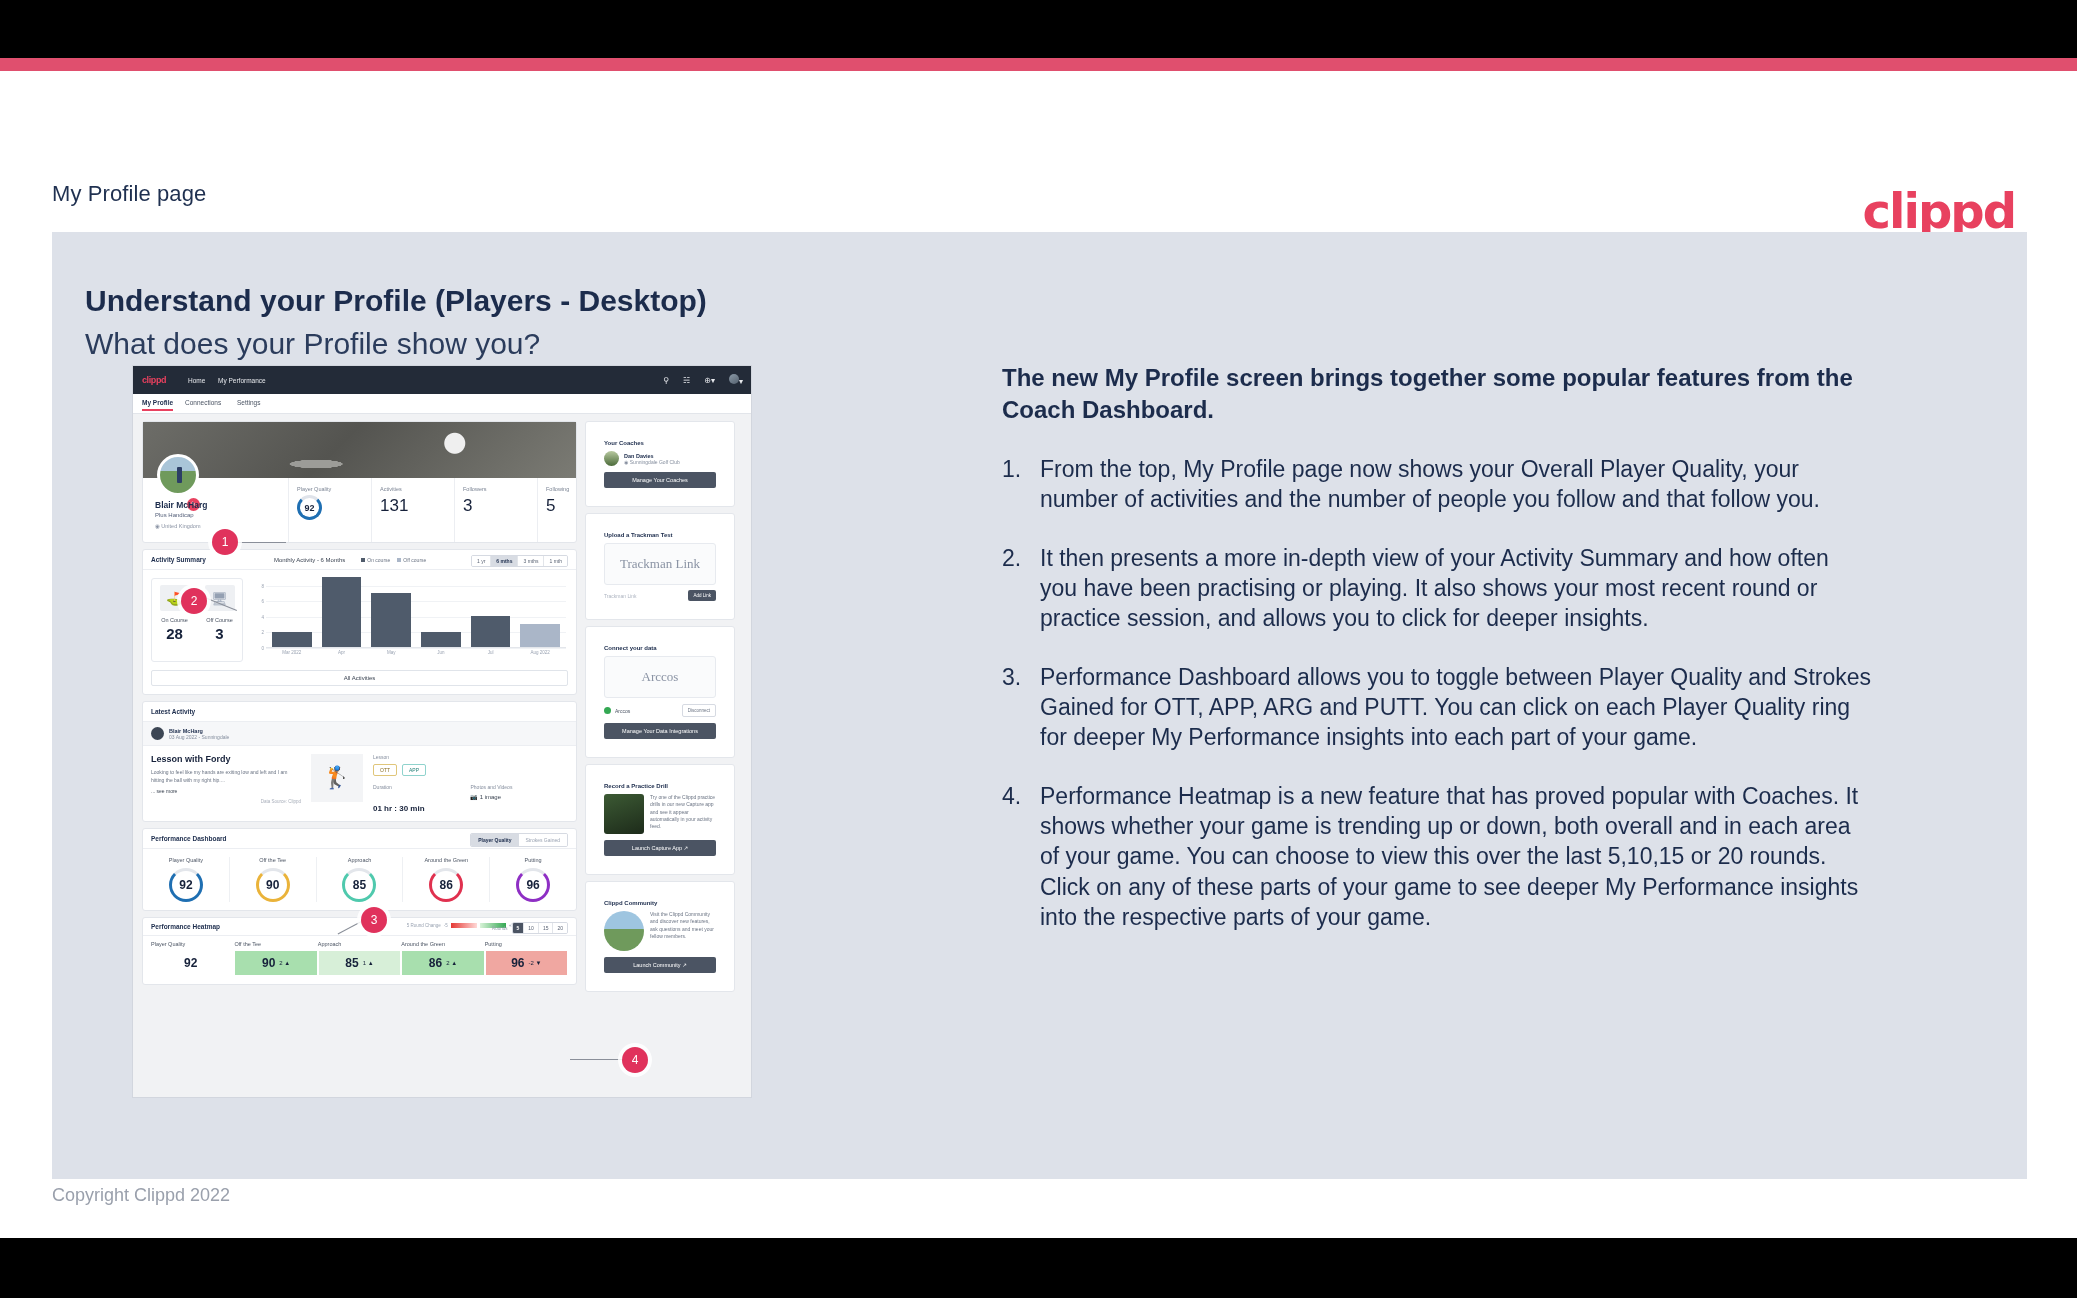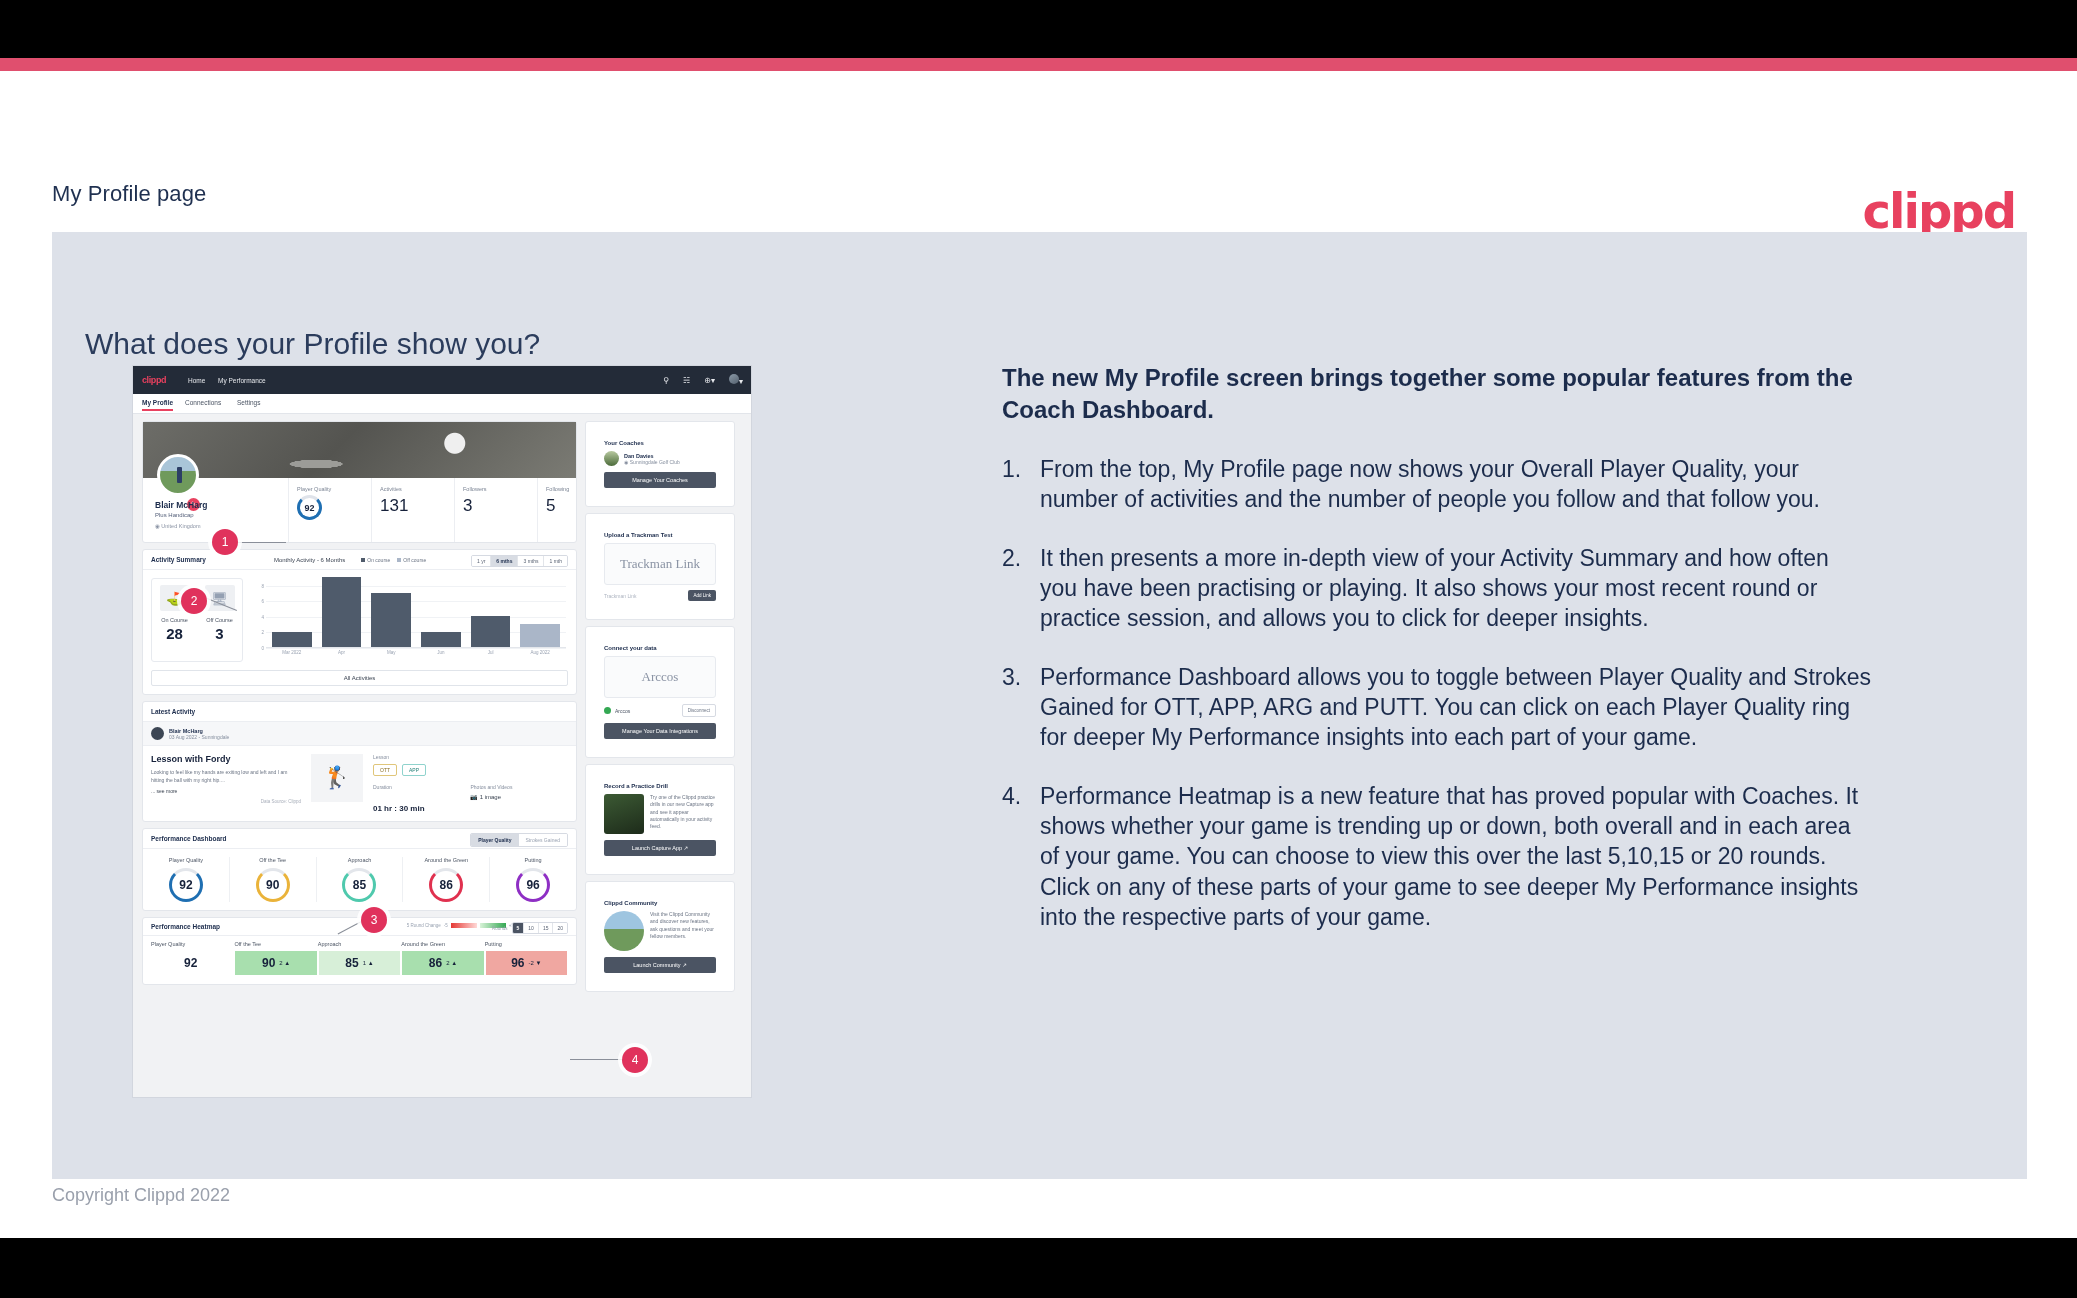--- a/index.html
+++ b/index.html
@@ -207,20 +207,21 @@
 <div class="pink-bar"></div>
 <div class="bottom-black"></div>
 
 <div class="header">
   <div class="page-title">My Profile page</div>
   <div class="logo">clippd</div>
   <div class="header-rule"></div>
 </div>
 
 <div class="slide">
+  <div class="h1">Understand your Profile (Players - Desktop)</div>
   <div class="h2">What does your Profile show you?</div>
 
   <div class="rtext">
     <div class="lead">The new My Profile screen brings together some popular features from the Coach Dashboard.</div>
     <ul class="numlist">
       <li>
         <span class="num">1.</span>
         <span class="txt">From the top, My Profile page now shows your Overall Player Quality, your number of activities and the number of people you follow and that follow you.</span>
       </li>
       <li>

